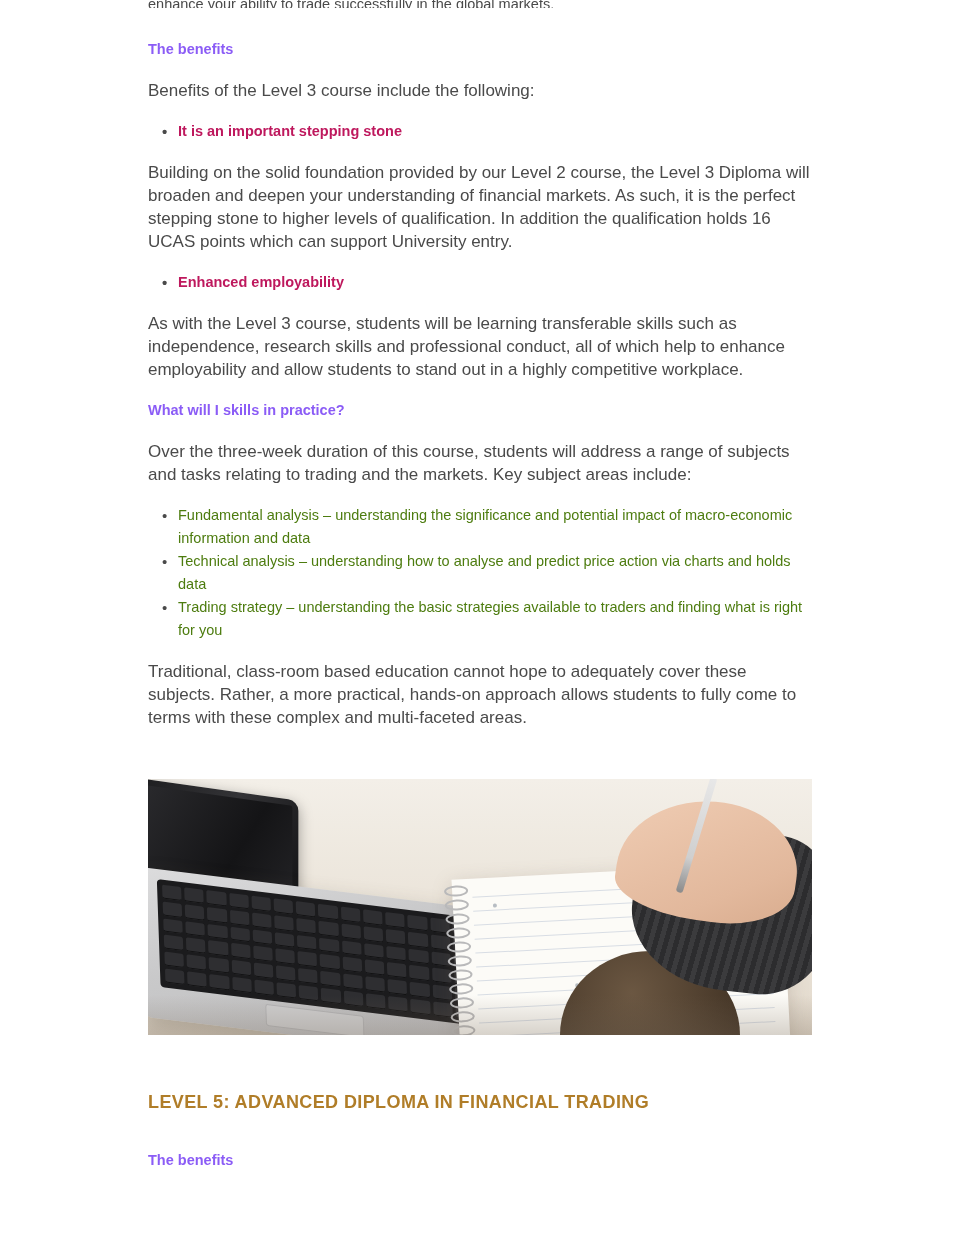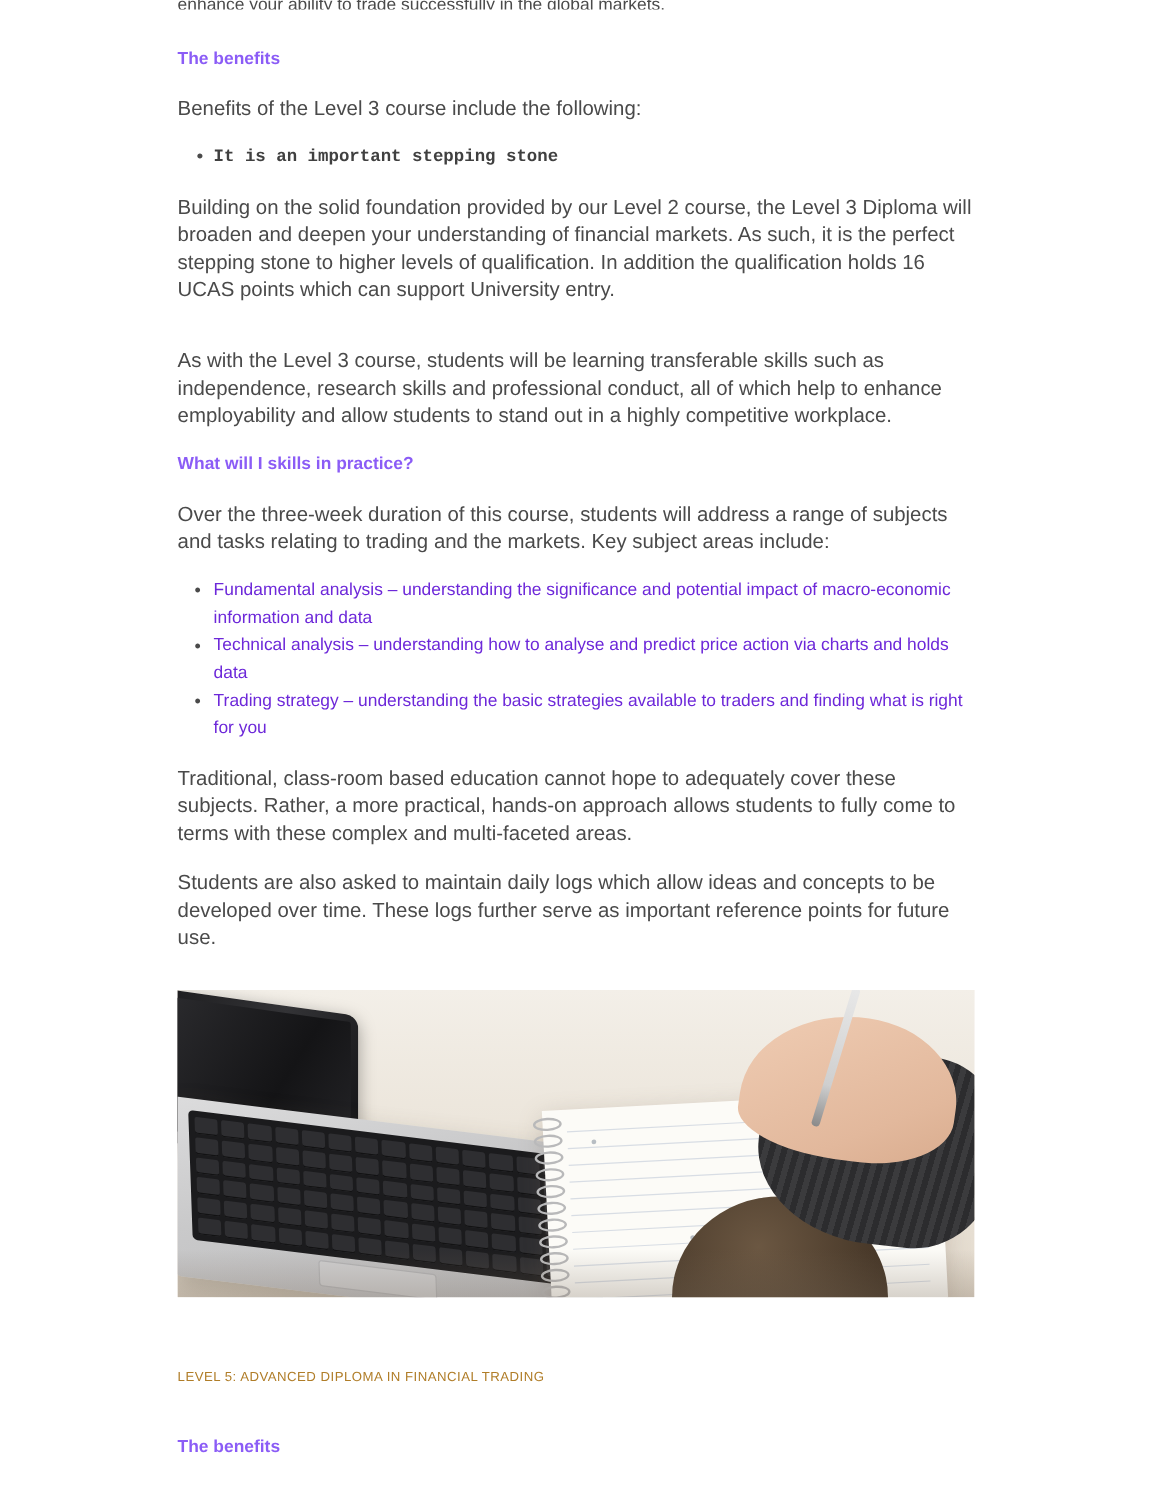--- a/index.html
+++ b/index.html
@@ -48,54 +48,53 @@
   .spacer-18 { height: 18px; }
   h4.sub-heading {
     font-size: 14.5px;
     line-height: 23px;
     font-weight: bold;
     color: #8b5cf6;
     margin: 0;
     padding: 0;
   }
   h3.section-heading {
-    font-size: 11px;
+    font-size: 18px;
     line-height: 22px;
-    font-weight: normal;
+    font-weight: bold;
     letter-spacing: 0.4px;
     color: #b07d28;
     margin: 0;
     padding: 0;
     text-transform: uppercase;
   }
   ul.bullets {
     margin: 0;
     padding: 0 0 0 30px;
     list-style: none;
   }
   ul.bullets li {
     position: relative;
     font-size: 14.5px;
     line-height: 23px;
-    color: #6d28d9;
+    color: #4d7c0f;
     padding-left: 0;
     margin: 0;
   }
   ul.bullets li::before {
     content: "\2022";
     position: absolute;
     left: -16px;
     top: 0;
     color: #4a4a4a;
     font-size: 15px;
   }
   ul.bullets.bold li {
     font-weight: bold;
-    color: #404040;
-    font-family: Liberation Mono, monospace;
+    color: #be185d;
   }
   .figure {
     width: 664px;
     height: 256px;
     margin: 0;
     padding: 0;
     overflow: hidden;
     position: relative;
     background: #efe9e1;
   }
@@ -277,20 +276,23 @@
 
     <div class="spacer-18"></div>
     <ul class="bullets bold">
       <li>It is an important stepping stone</li>
     </ul>
 
     <div class="spacer-18"></div>
     <p class="body-text">Building on the solid foundation provided by our Level 2 course, the Level 3 Diploma will broaden and deepen your understanding of financial markets. As such, it is the perfect stepping stone to higher levels of qualification. In addition the qualification holds 16 UCAS points which can support University entry.</p>
 
     <div class="spacer-18"></div>
+    <ul class="bullets bold">
+      <li>Enhanced employability</li>
+    </ul>
 
     <div class="spacer-18"></div>
     <p class="body-text">As with the Level 3 course, students will be learning transferable skills such as independence, research skills and professional conduct, all of which help to enhance employability and allow students to stand out in a highly competitive workplace.</p>
 
     <div class="spacer-18"></div>
     <h4 class="sub-heading">What will I skills in practice?</h4>
 
     <div class="spacer-18"></div>
     <p class="body-text">Over the three-week duration of this course, students will address a range of subjects and tasks relating to trading and the markets. Key subject areas include:</p>
 
@@ -298,21 +300,20 @@
     <ul class="bullets">
       <li>Fundamental analysis – understanding the significance and potential impact of macro-economic information and data</li>
       <li>Technical analysis – understanding how to analyse and predict price action via charts and holds data</li>
       <li>Trading strategy – understanding the basic strategies available to traders and finding what is right for you</li>
     </ul>
 
     <div class="spacer-18"></div>
     <p class="body-text">Traditional, class-room based education cannot hope to adequately cover these subjects. Rather, a more practical, hands-on approach allows students to fully come to terms with these complex and multi-faceted areas.</p>
 
     <div class="spacer-18"></div>
-    <p class="body-text">Students are also asked to maintain daily logs which allow ideas and concepts to be developed over time. These logs further serve as important reference points for future use.</p>
 
     <div style="height:32px"></div>
 
     <div class="figure" aria-label="Student writing notes in a spiral notebook next to an open laptop">
       <div class="photo">
         <div class="laptop">
           <div class="laptop-screen"></div>
           <div class="laptop-hinge"></div>
           <div class="laptop-base">
             <div class="keyboard">

